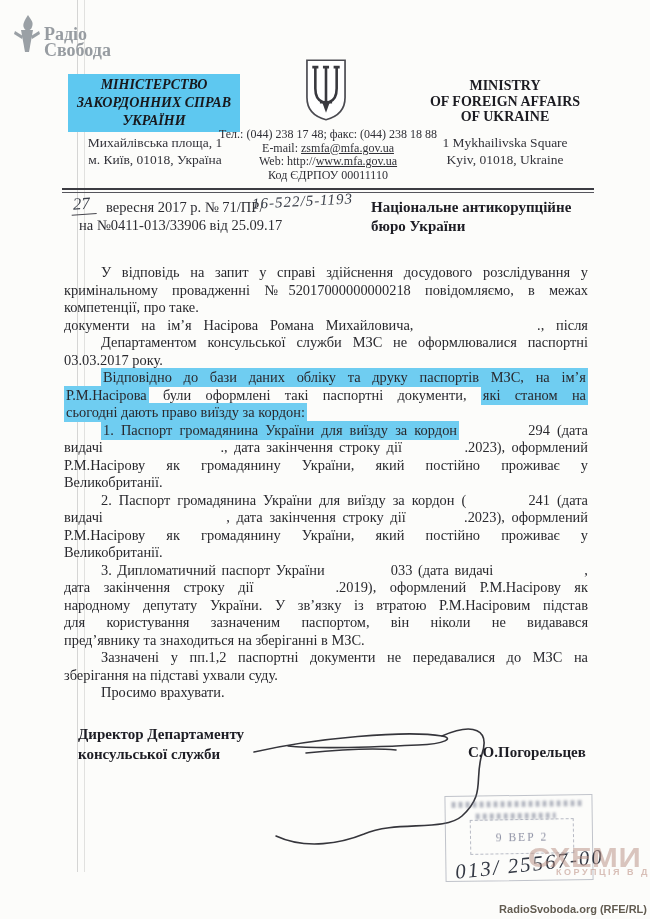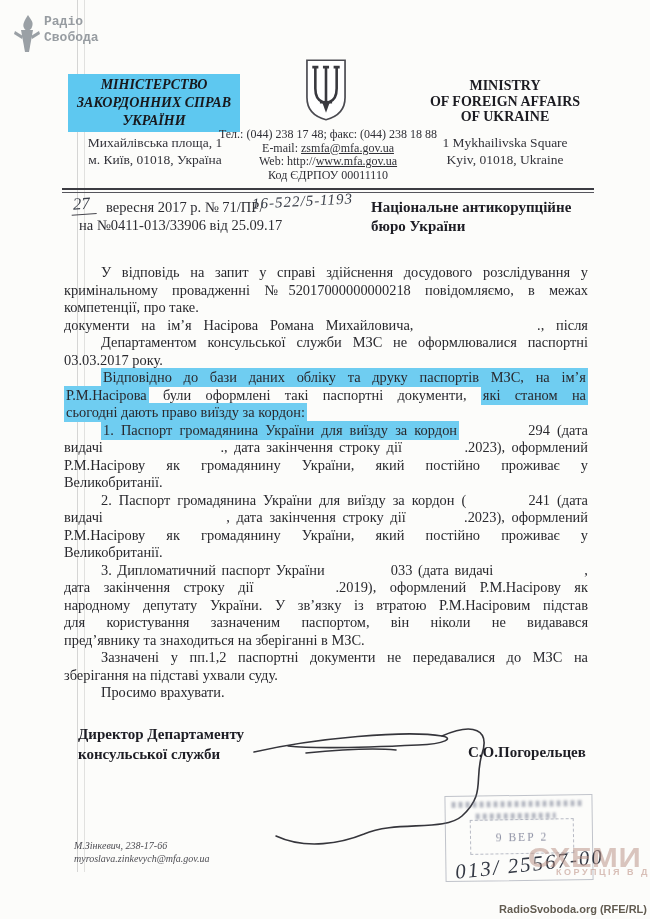--- a/index.html
+++ b/index.html
@@ -5,21 +5,21 @@
   html,body{margin:0;padding:0;}
   .page{
     position:relative;width:650px;height:919px;overflow:hidden;
     background:#fcfcfa;
     font-family:"Liberation Serif", serif;color:#2e2e2e;
   }
   
   .vline{position:absolute;top:0;width:1px;background:rgba(150,150,150,.38);}
   
   .rs-logo{position:absolute;left:14px;top:14px;display:flex;align-items:flex-start;color:#979ca1;}
-  .rs-logo .txt{font-family:Liberation Mono, monospace;font-size:13px;font-weight:bold;line-height:16px;margin-left:4px;margin-top:0;}
+  .rs-logo .txt{font-family:Liberation Serif, serif;font-size:18px;font-weight:bold;line-height:16px;margin-left:4px;margin-top:12px;}
   
   .hl-box{
     position:absolute;left:68px;top:74px;width:172px;height:58px;
     display:flex;flex-direction:column;justify-content:center;text-align:center;
     font-weight:bold;font-size:14px;line-height:18px;color:#18181c;
   }
   .addr-uk{position:absolute;left:70px;top:135px;width:170px;text-align:center;font-size:13.5px;line-height:16.5px;color:#33333a;}
   .emblem{position:absolute;left:303px;top:58px;}
   .contacts{position:absolute;left:212px;top:128px;width:232px;text-align:center;font-size:12px;line-height:13.5px;color:#2f2f36;}
   .contacts .u{text-decoration:underline;}
@@ -167,24 +167,20 @@
   </div>
   <svg class="sig-svg" width="250" height="150" viewBox="0 0 250 150">
     <g fill="none" stroke="#35353b" stroke-width="1.6" stroke-linecap="round">
       <path d="M8 36 C70 22 160 14 196 20 C208 22 200 28 172 29 C130 31 70 33 42 30"></path>
       <path d="M60 37 C100 33 130 32 150 34"></path>
       <path d="M196 20 C228 6 244 14 236 38 C228 64 240 78 216 100 C198 116 150 104 118 118 C96 127 60 134 30 120"></path>
     </g>
   </svg>
   <div class="sig-name">С.О.Погорельцев</div>
 
-  <div class="exec">
-    <div>М.Зінкевич, 238-17-66</div>
-    <div>myroslava.zinkevych@mfa.gov.ua</div>
-  </div>
 
   <div class="stamp-box">
     <div class="stamp-blur" style="left:6px;top:5px;width:132px;"></div>
     <div class="stamp-blur" style="left:30px;top:17px;width:80px;"></div>
   </div>
   <div class="stamp-date-box">9 ВЕР 2</div>
   <div class="stamp-hand hand">013/ 25567-00</div>
 
   <div class="schemes">СХЕМИ</div>
   <div class="schemes-tag">КОРУПЦІЯ В ДЕТАЛЯХ</div>

